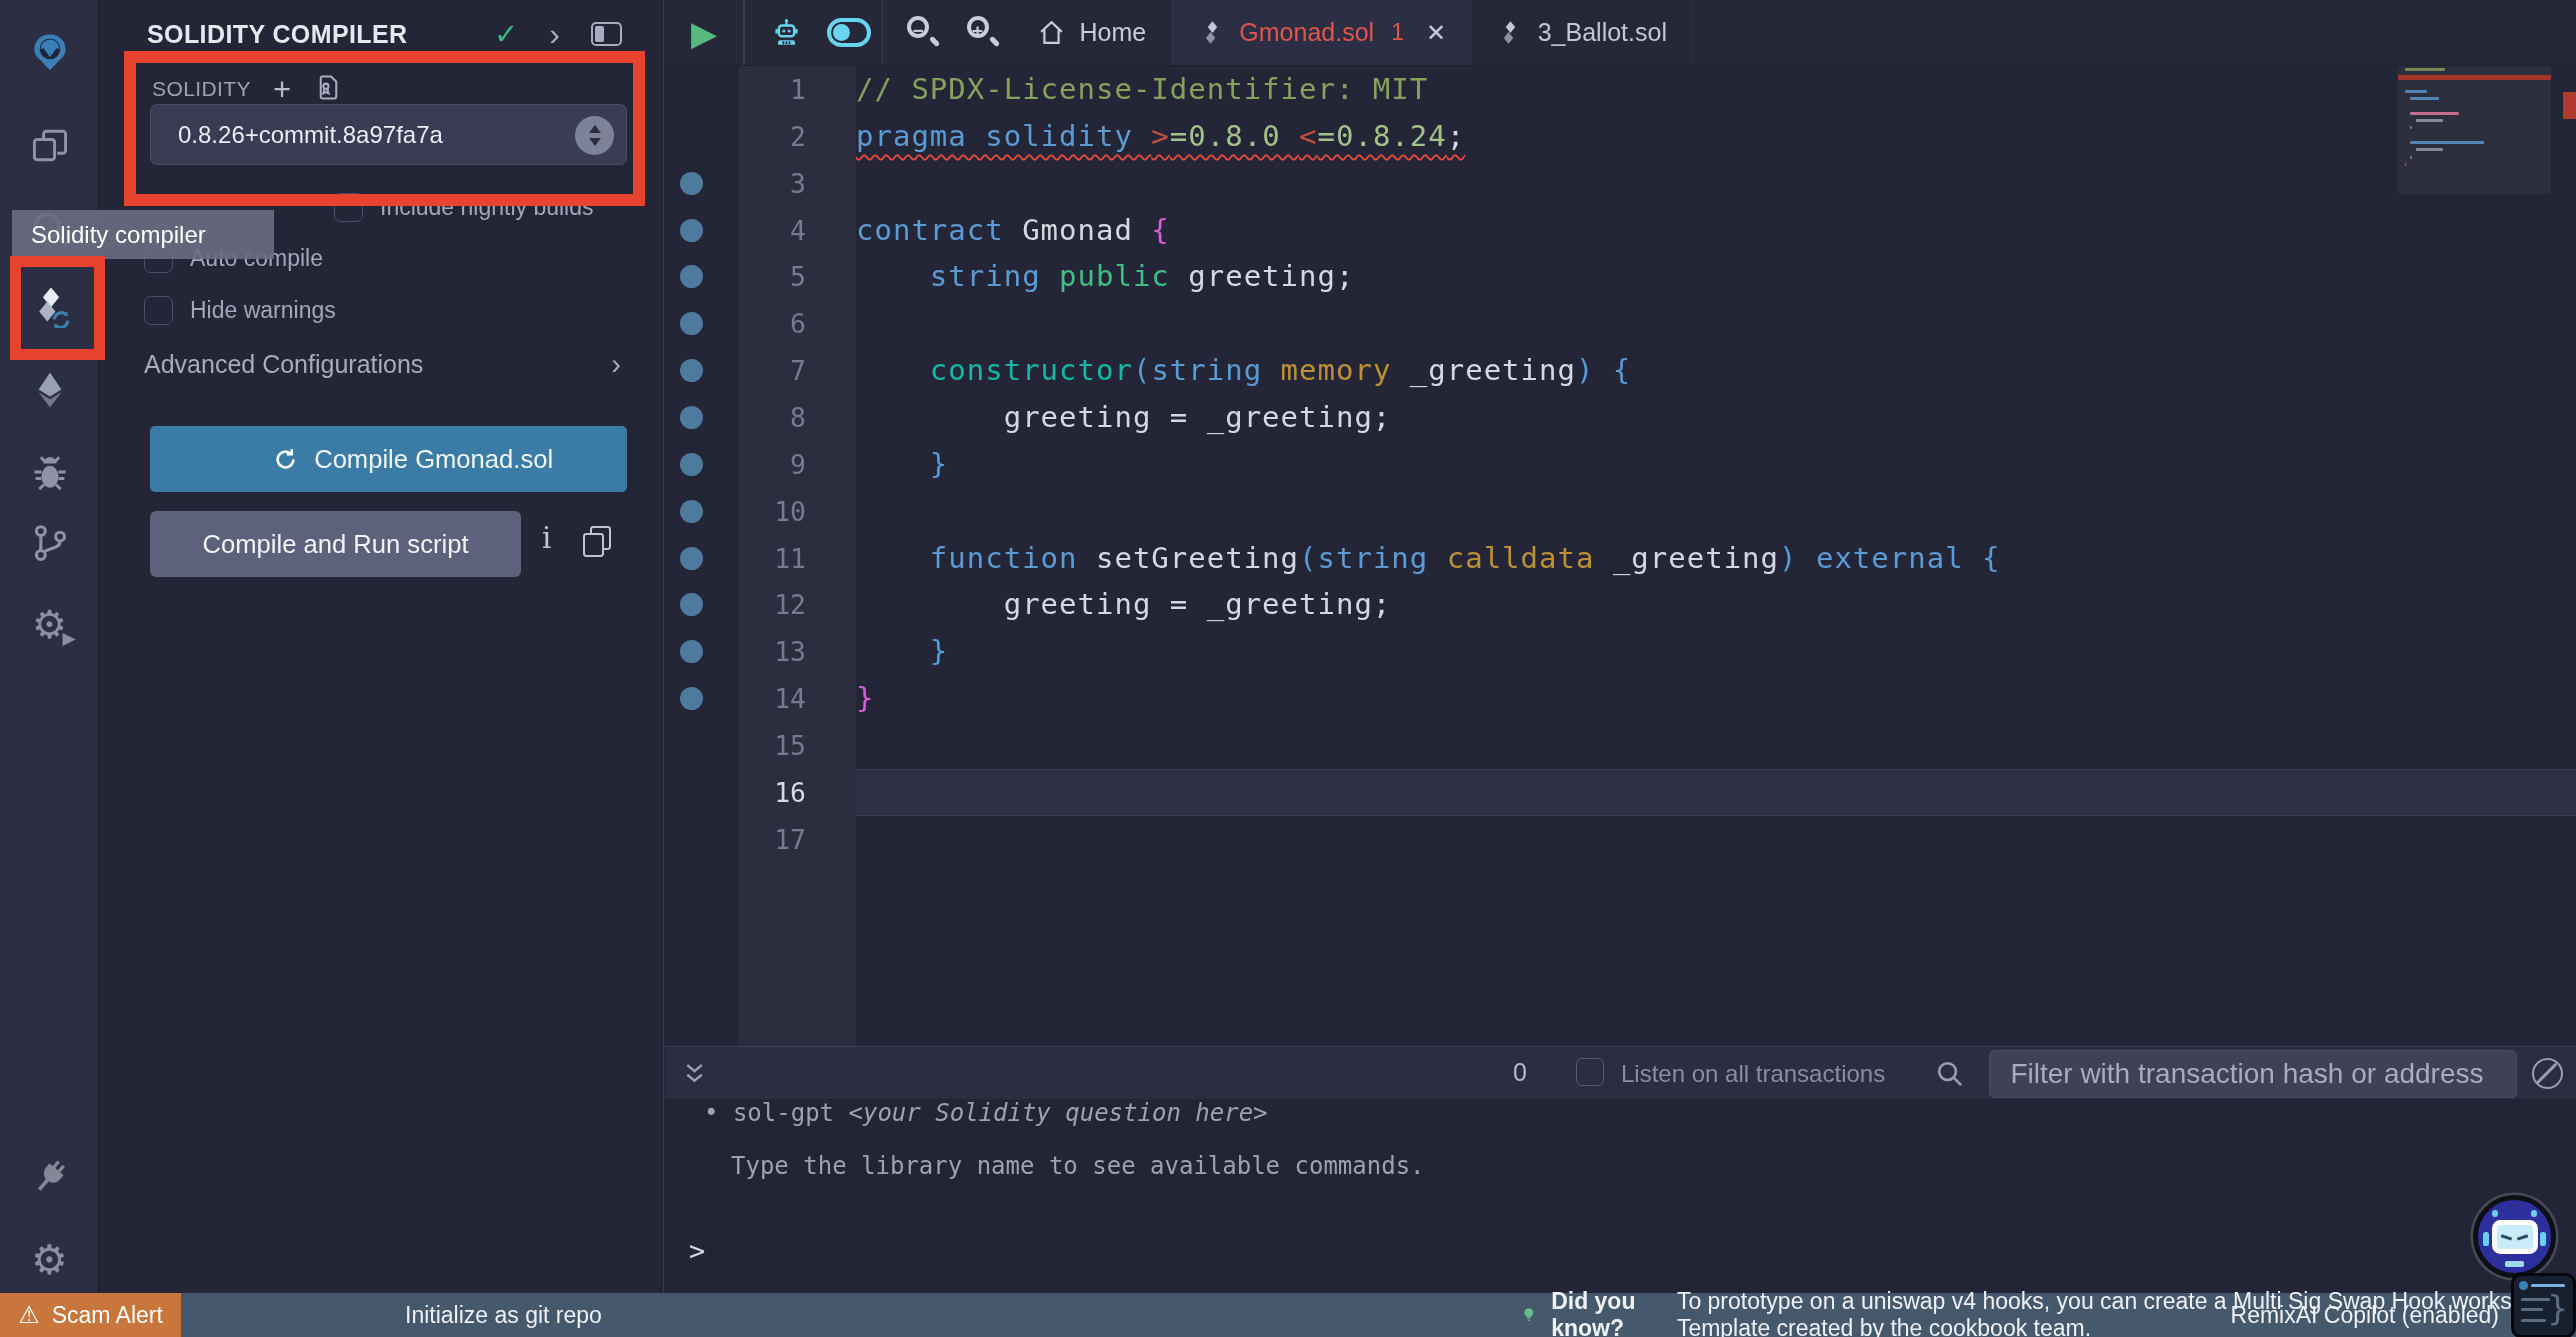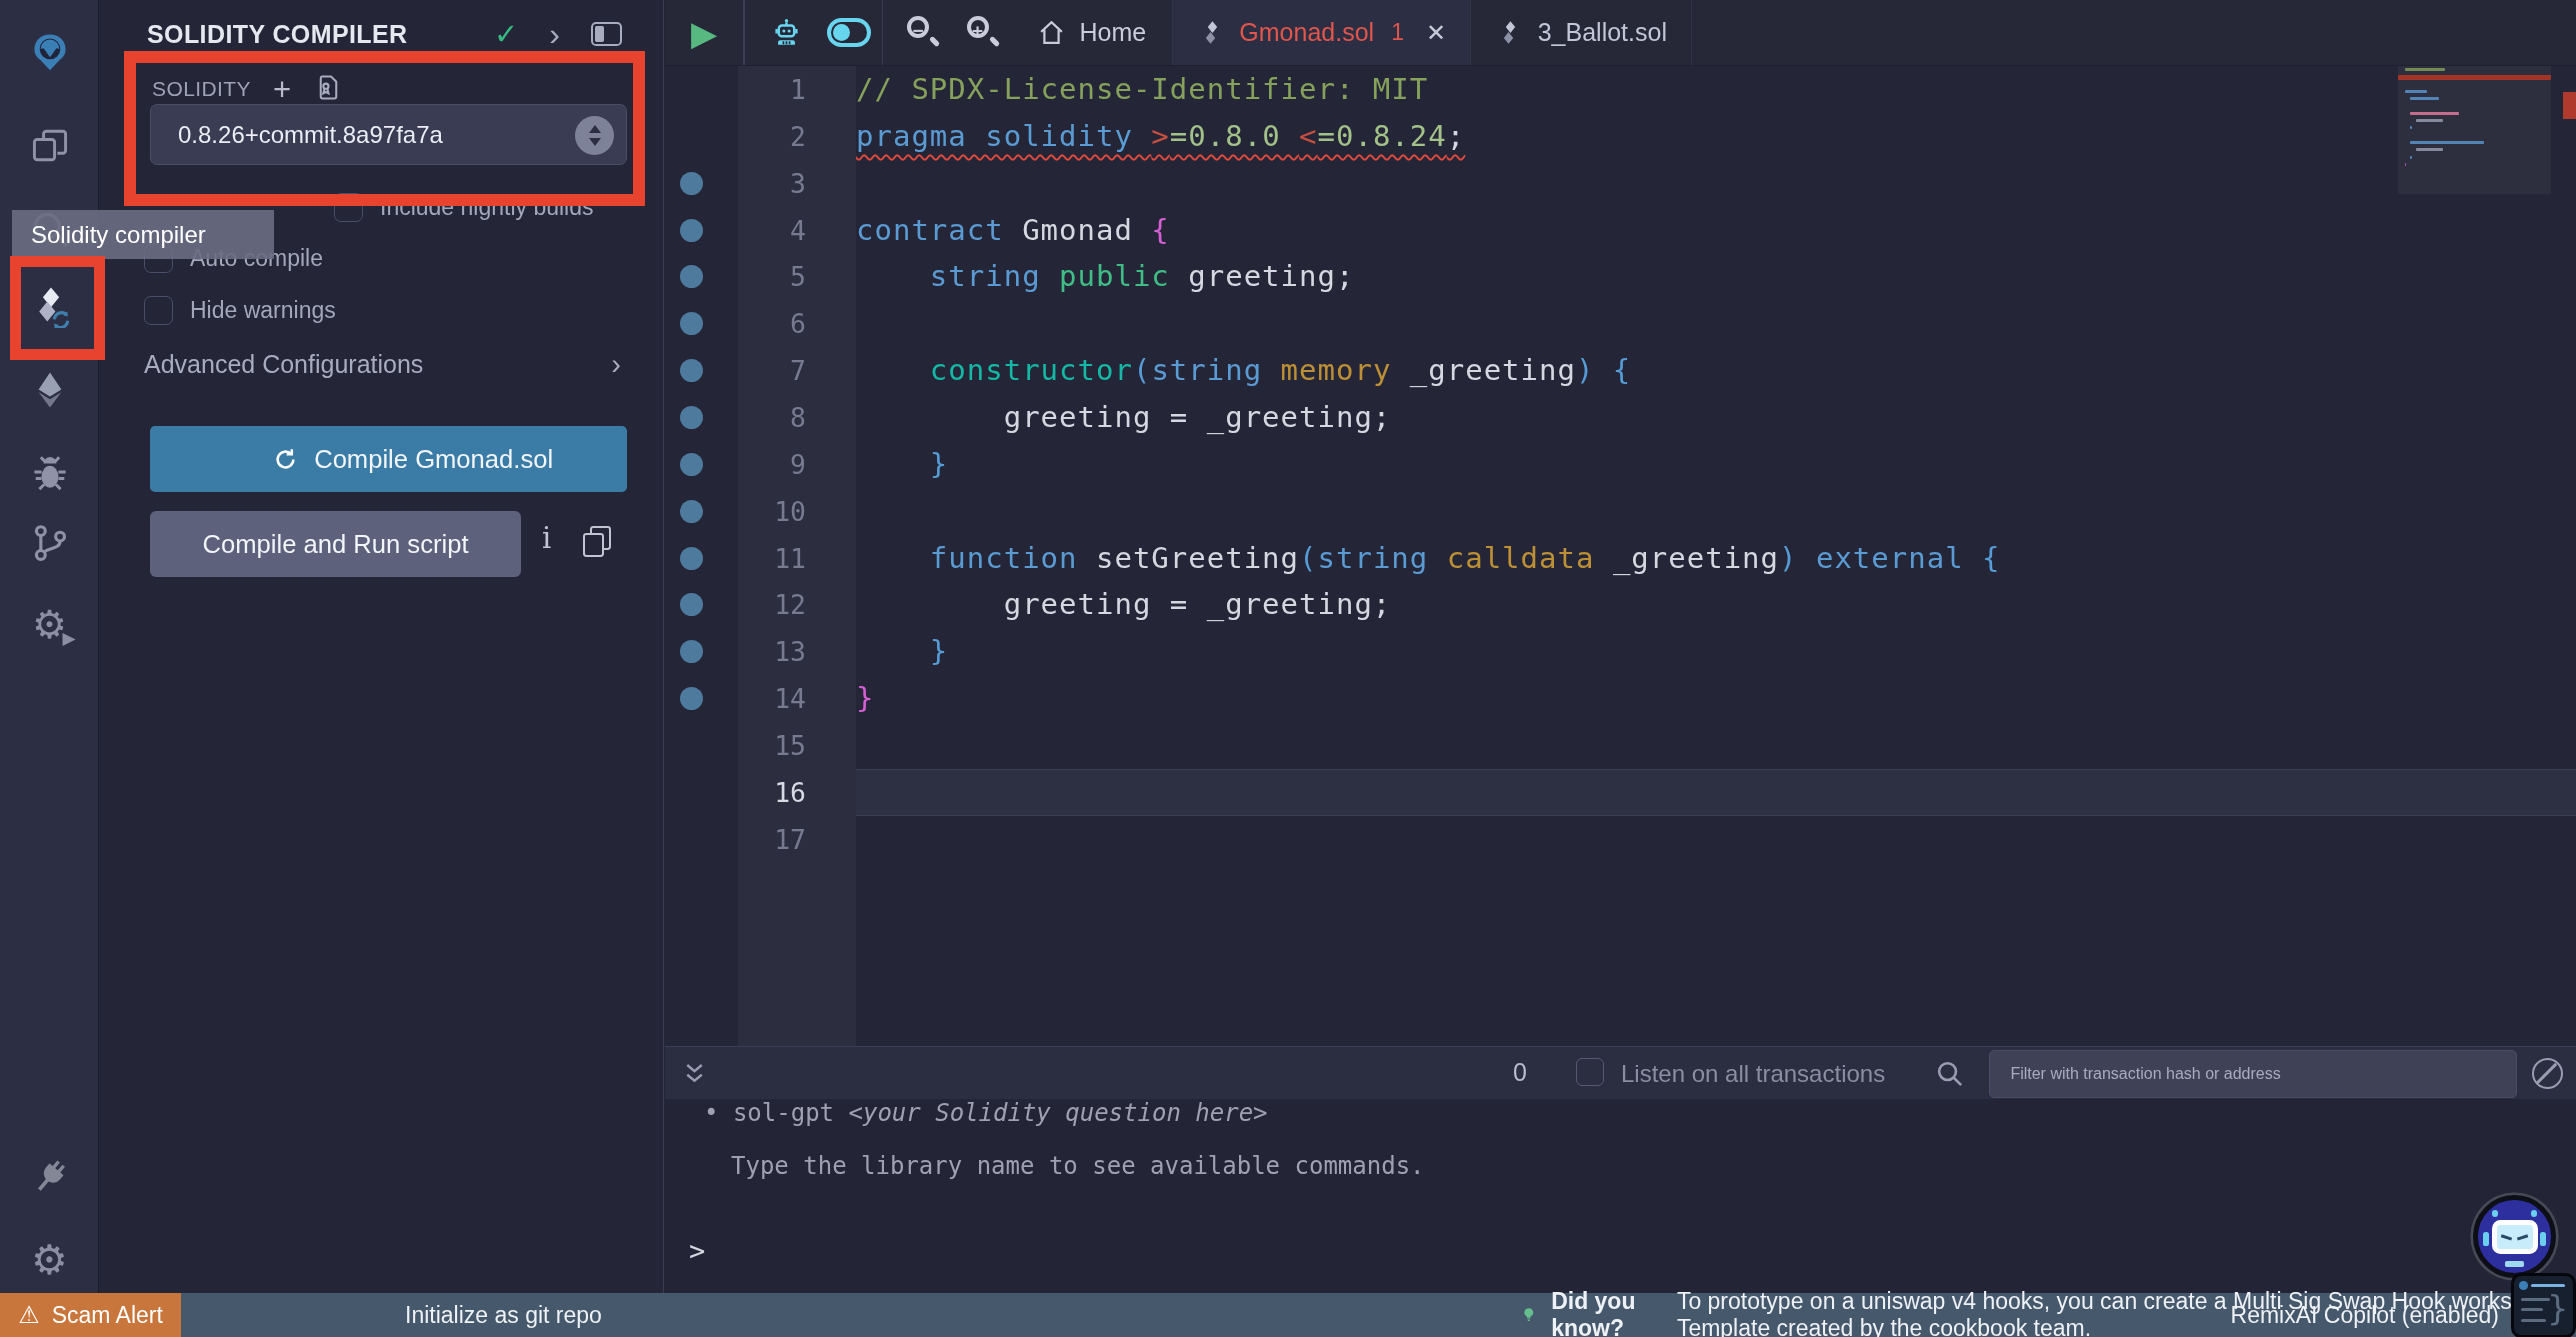--- a/index.html
+++ b/index.html
@@ -118,21 +118,21 @@
 
   
   .term-bar { position:absolute; left:0; top:1046px; width:1911px; height:53px; background:#2b2d41;
               border-top:1.7px solid #3c3f58; }
   .term-collapse { position:absolute; left:15.3px; top:12px; width:29px; height:29px; }
   .term-count { position:absolute; left:848px; top:11px; font-size:25px; color:#b9bbcd; }
   .term-chk { position:absolute; left:911px; top:11px; width:28px; height:28px; border:1.7px solid #55586f; border-radius:6px; }
   .term-listen { position:absolute; left:956px; top:12.8px; font-size:24px; color:#8b8da0; }
   .term-search { position:absolute; left:1269px; top:11px; width:31px; height:31px; }
   .term-filter { position:absolute; left:1324px; top:3.4px; width:528px; height:48px; background:#3f4256;
-                 border:0.9px solid #4a4d66; border-radius:5.1px; color:#e6e7ef; font-size:16px; padding:0 20.4px;
+                 border:0.9px solid #4a4d66; border-radius:5.1px; color:#e6e7ef; font-size:28px; padding:0 20.4px;
                  font-family:"Liberation Sans", sans-serif; }
   .term-filter::placeholder { color:#a9abbe; }
   .term-block { position:absolute; left:1867px; top:11px; width:31px; height:31px; border:2.6px solid #9a9cb0; border-radius:50%; }
   .term-block::before { content:""; position:absolute; left:-0.9px; top:12px; width:27px; height:2.6px; background:#9a9cb0; transform:rotate(-45deg); }
 
   .term-body { position:absolute; left:0; top:1099px; width:1911px; height:194px; background:#232536;
                font-family:"DejaVu Sans Mono", monospace; color:#9fa1b2; }
   .term-line1 { position:absolute; left:39px; top:0px; font-size:24px; }
   .term-line1 .it { font-style:italic; }
   .term-line2 { position:absolute; left:66px; top:53px; font-size:24px; }

